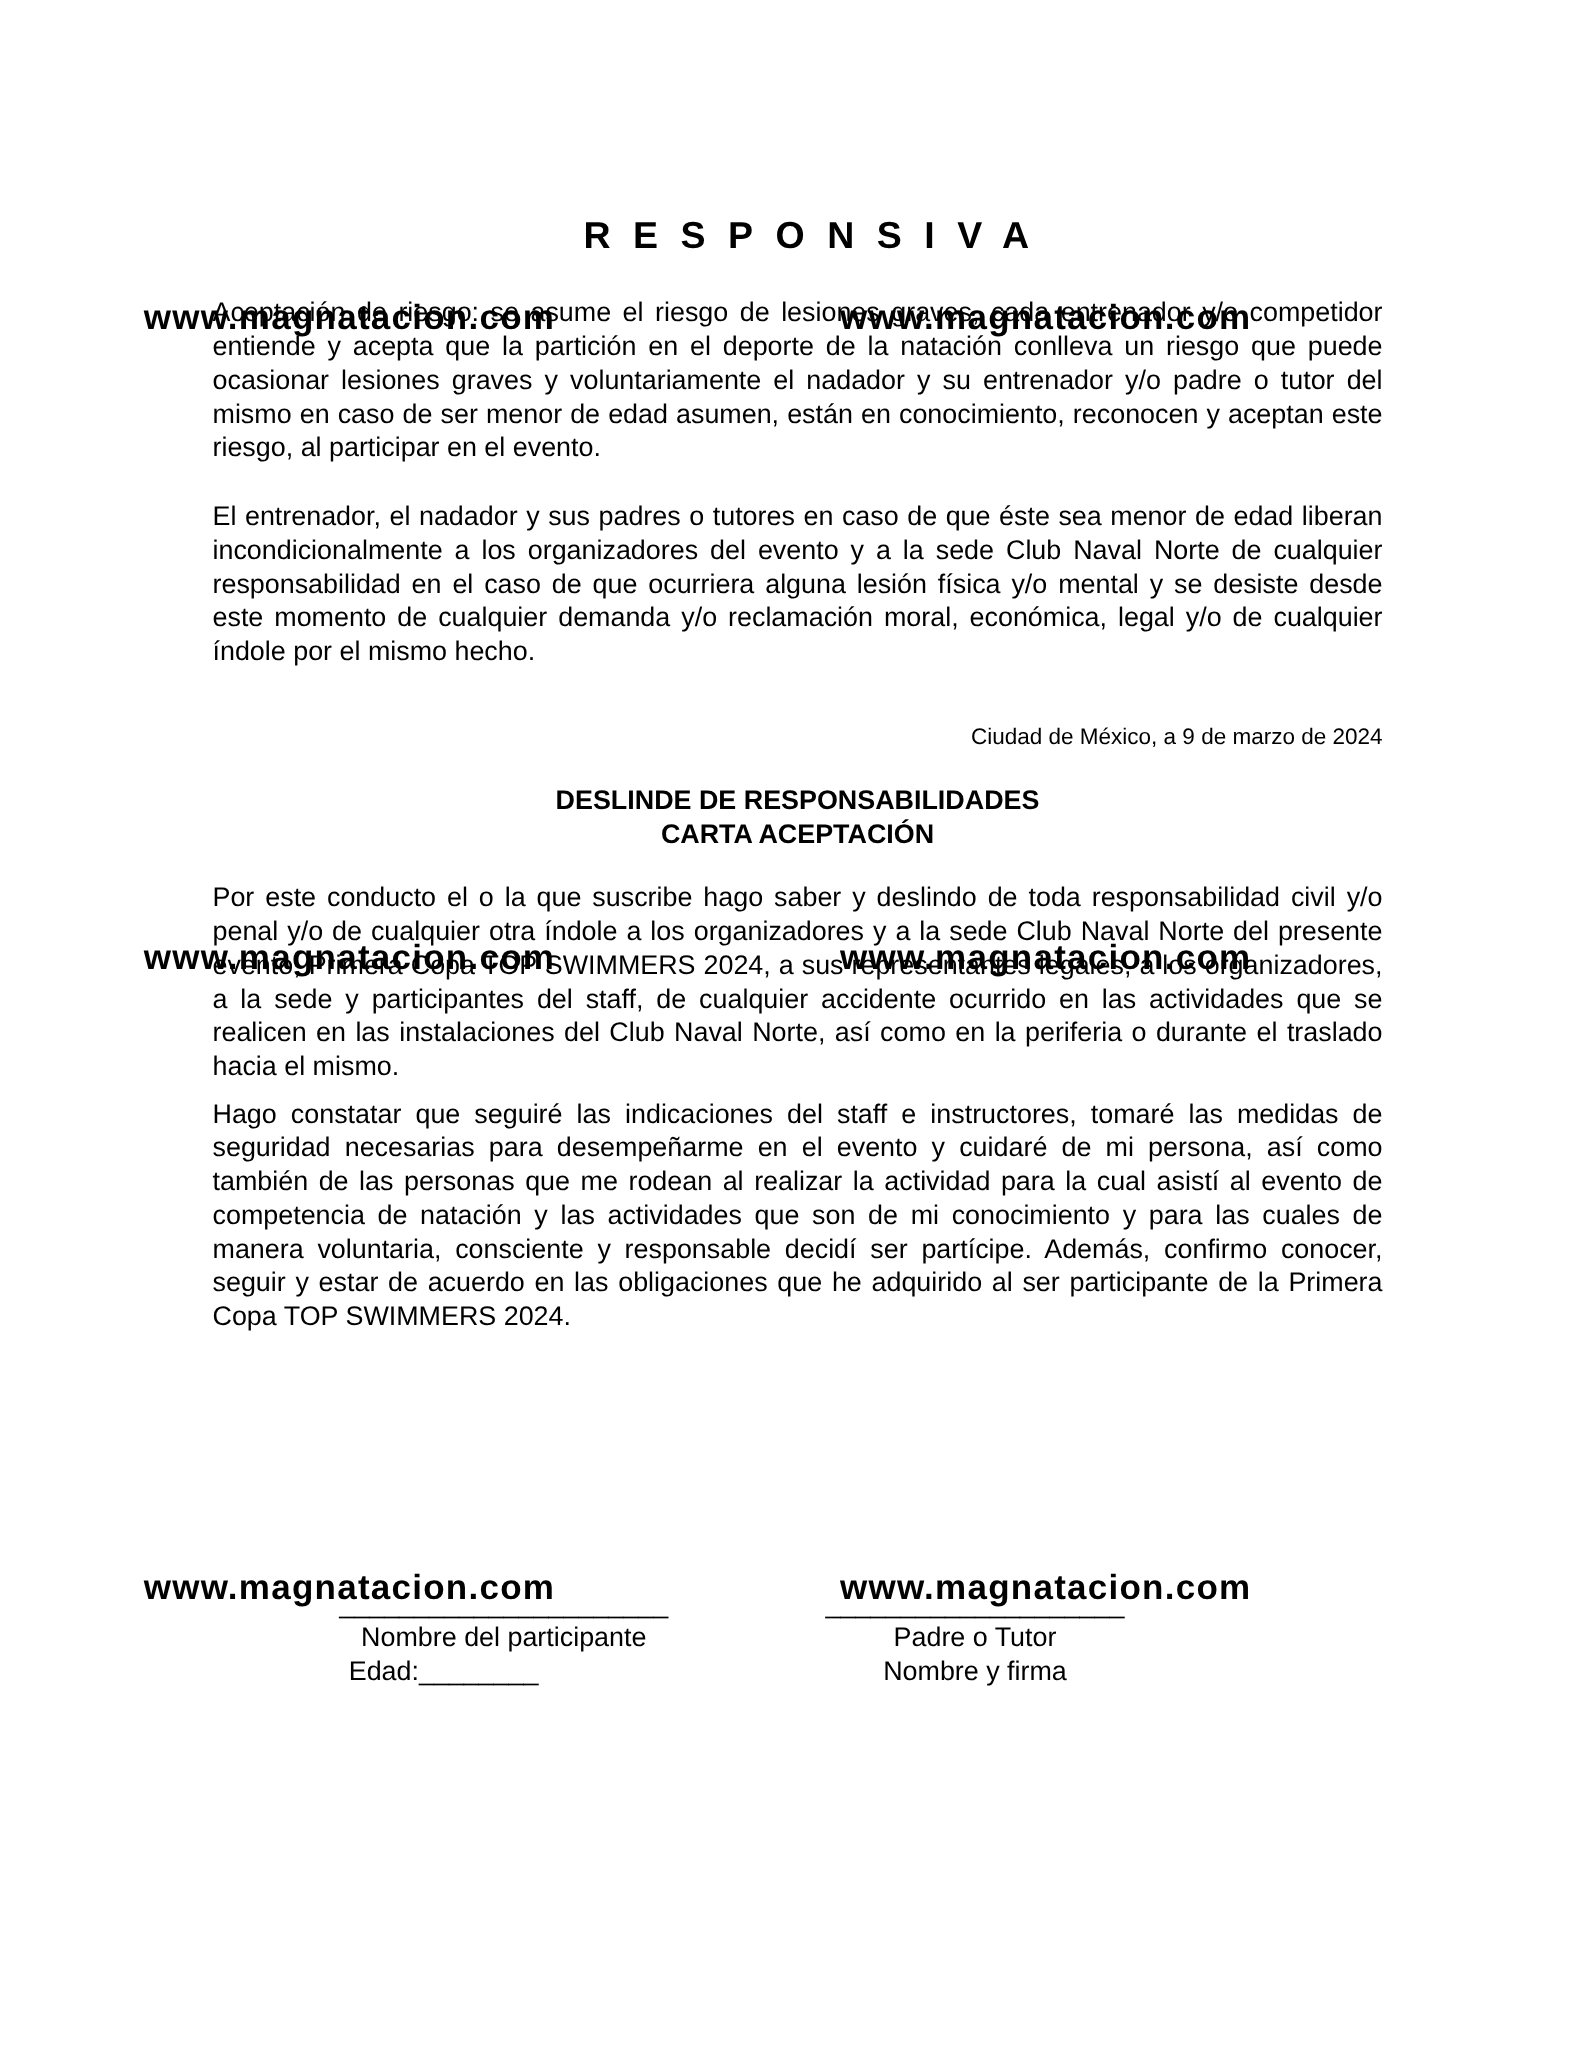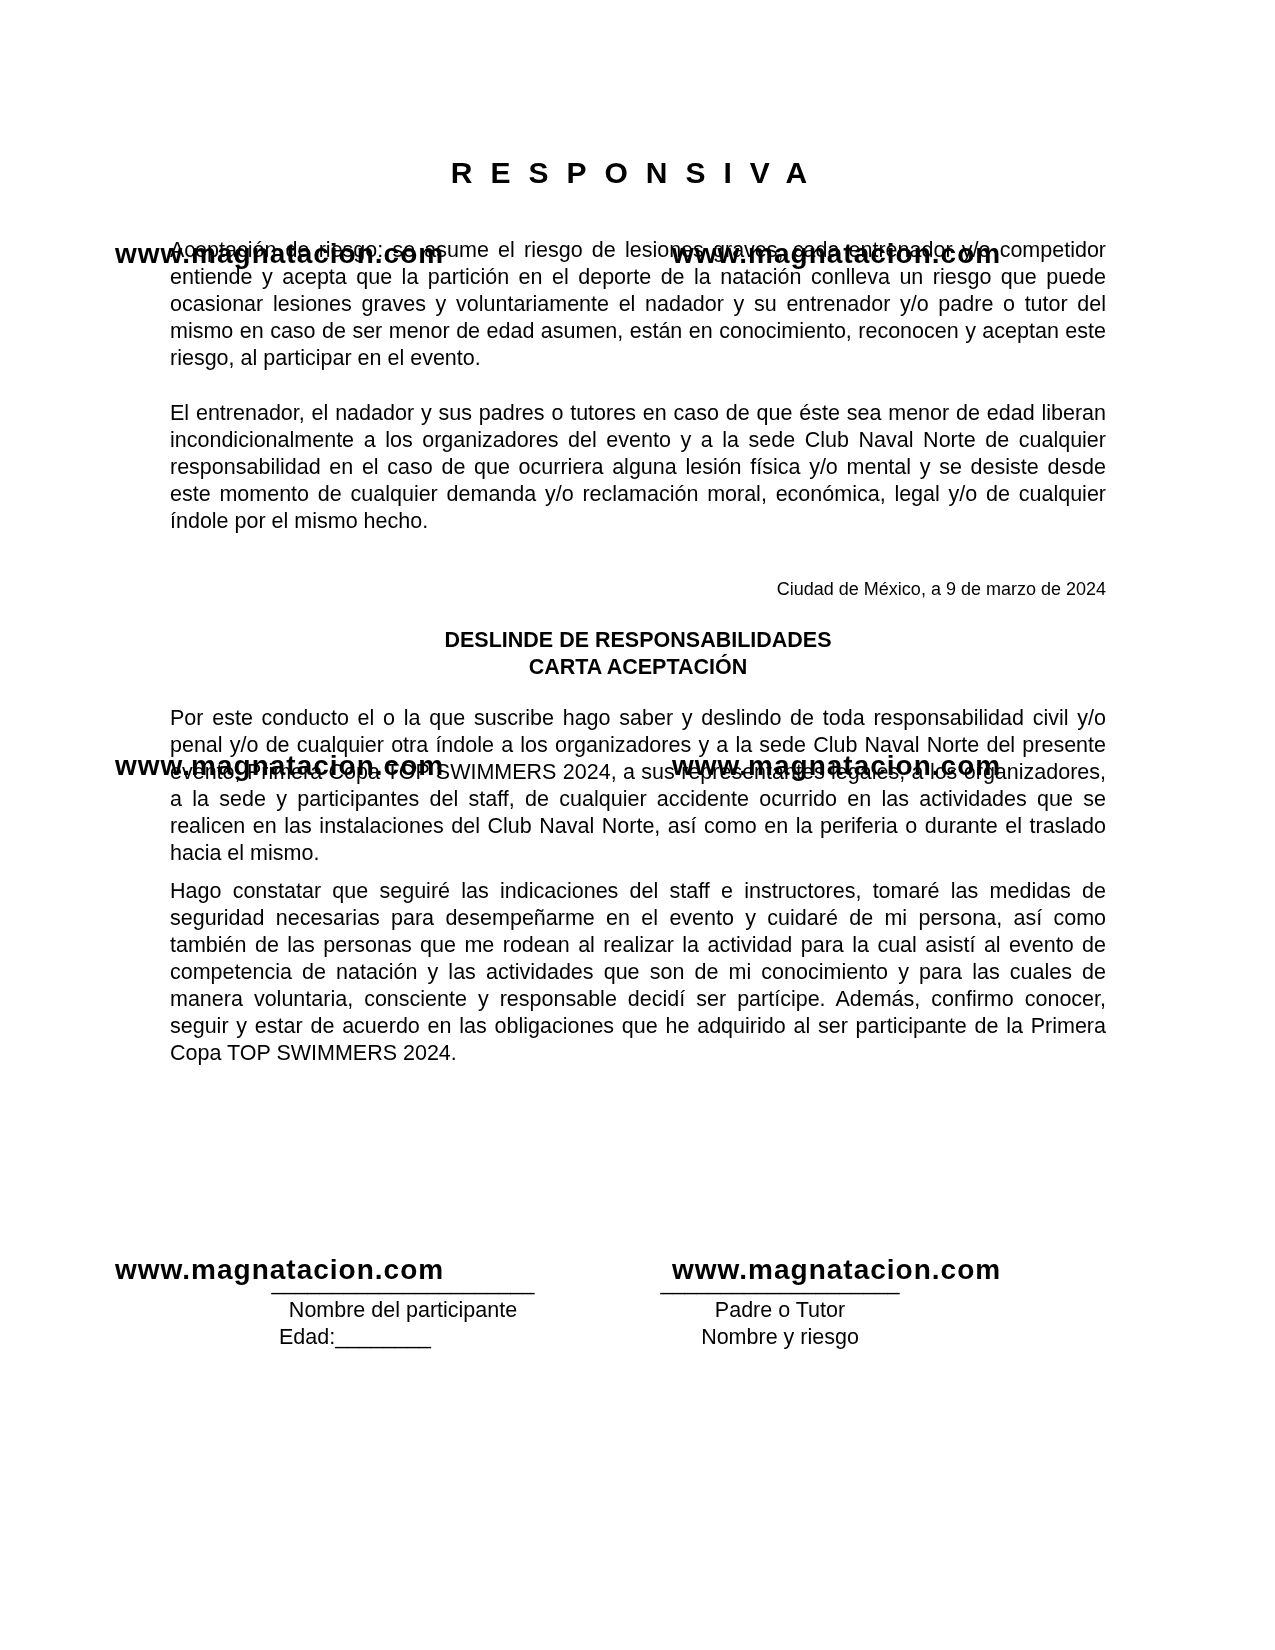--- a/index.html
+++ b/index.html
@@ -32,21 +32,21 @@
   .wm-r2a { left: 115px; top: 750px; }
   .wm-r2b { left: 672px; top: 750px; }
   .wm-r3a { left: 115px; top: 1254px; }
   .wm-r3b { left: 672px; top: 1254px; }
 
   .doc-title {
     position: absolute;
     left: 170px;
     width: 936px;
     top: 156px;
-    margin: 0;
+    margin: 16px;
     text-align: center;
     font-size: 30px;
     font-weight: bold;
     letter-spacing: 18px;
     z-index: 2;
   }
   .para {
     position: absolute;
     left: 170px;
     width: 936px;
@@ -131,16 +131,16 @@
 
   <div class="sig sig-left">
     <div class="sig-line">______________________</div>
     <div class="sig-label">Nombre del participante</div>
     <div class="sig-age">Edad:________</div>
   </div>
 
   <div class="sig sig-right">
     <div class="sig-line">____________________</div>
     <div class="sig-label">Padre o Tutor</div>
-    <div class="sig-sub">Nombre y riesgo</div>
+    <div class="sig-sub">Nombre y firma</div>
   </div>
 
 </div>
 
 </body></html>

